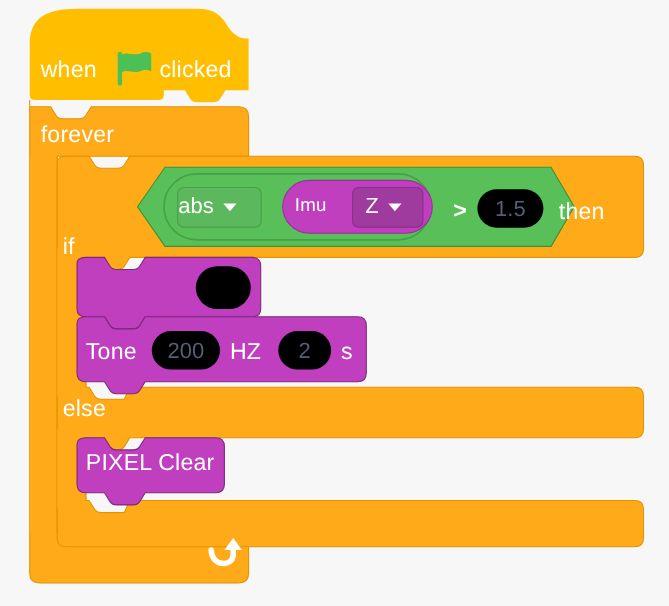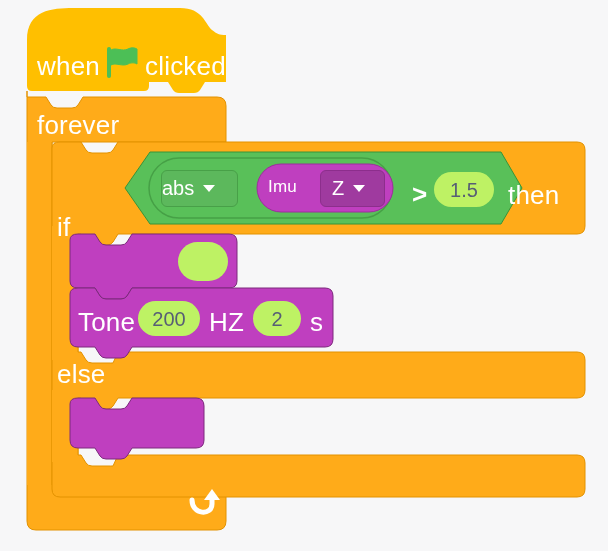--- a/index.html
+++ b/index.html
@@ -17,31 +17,31 @@
   #canvas {
     position: absolute;
     left: 0; top: 0;
     width: 608px;
     height: 551px;
   }
   
   .blk-label {
     position: absolute;
     color: #ffffff;
-    font-size: 26px;
+    font-size: 21px;
     font-weight: 400;
     letter-spacing: .2px;
     white-space: nowrap;
     line-height: 1;
     user-select: none;
   }
   
   .oval {
     position: absolute;
-    background: #bef264;
+    background: #000000;
     border-radius: 999px;
     display: flex;
     align-items: center;
     justify-content: center;
     color: #575e75;
     font-size: 20px;
     font-family: "Liberation Sans", sans-serif;
     line-height: 1;
     box-sizing: border-box;
     user-select: none;
@@ -215,14 +215,15 @@
   <div class="oval" style="left:434px; top:172px; width:60px; height:35px;">1.5</div>
 
   <div class="oval" style="left:178px; top:242px; width:50px; height:39px;"></div>
 
   <span class="blk-label" style="left:78px; top:309px;">Tone</span>
   <div class="oval" style="left:138px; top:301px; width:62px; height:35px;">200</div>
   <span class="blk-label" style="left:209px; top:309px;">HZ</span>
   <div class="oval" style="left:253px; top:301px; width:48px; height:35px;">2</div>
   <span class="blk-label" style="left:310px; top:309px;">s</span>
 
+  <span class="blk-label" style="left:78px; top:410px;">PIXEL Clear</span>
 
 </div>
 
 </body></html>

